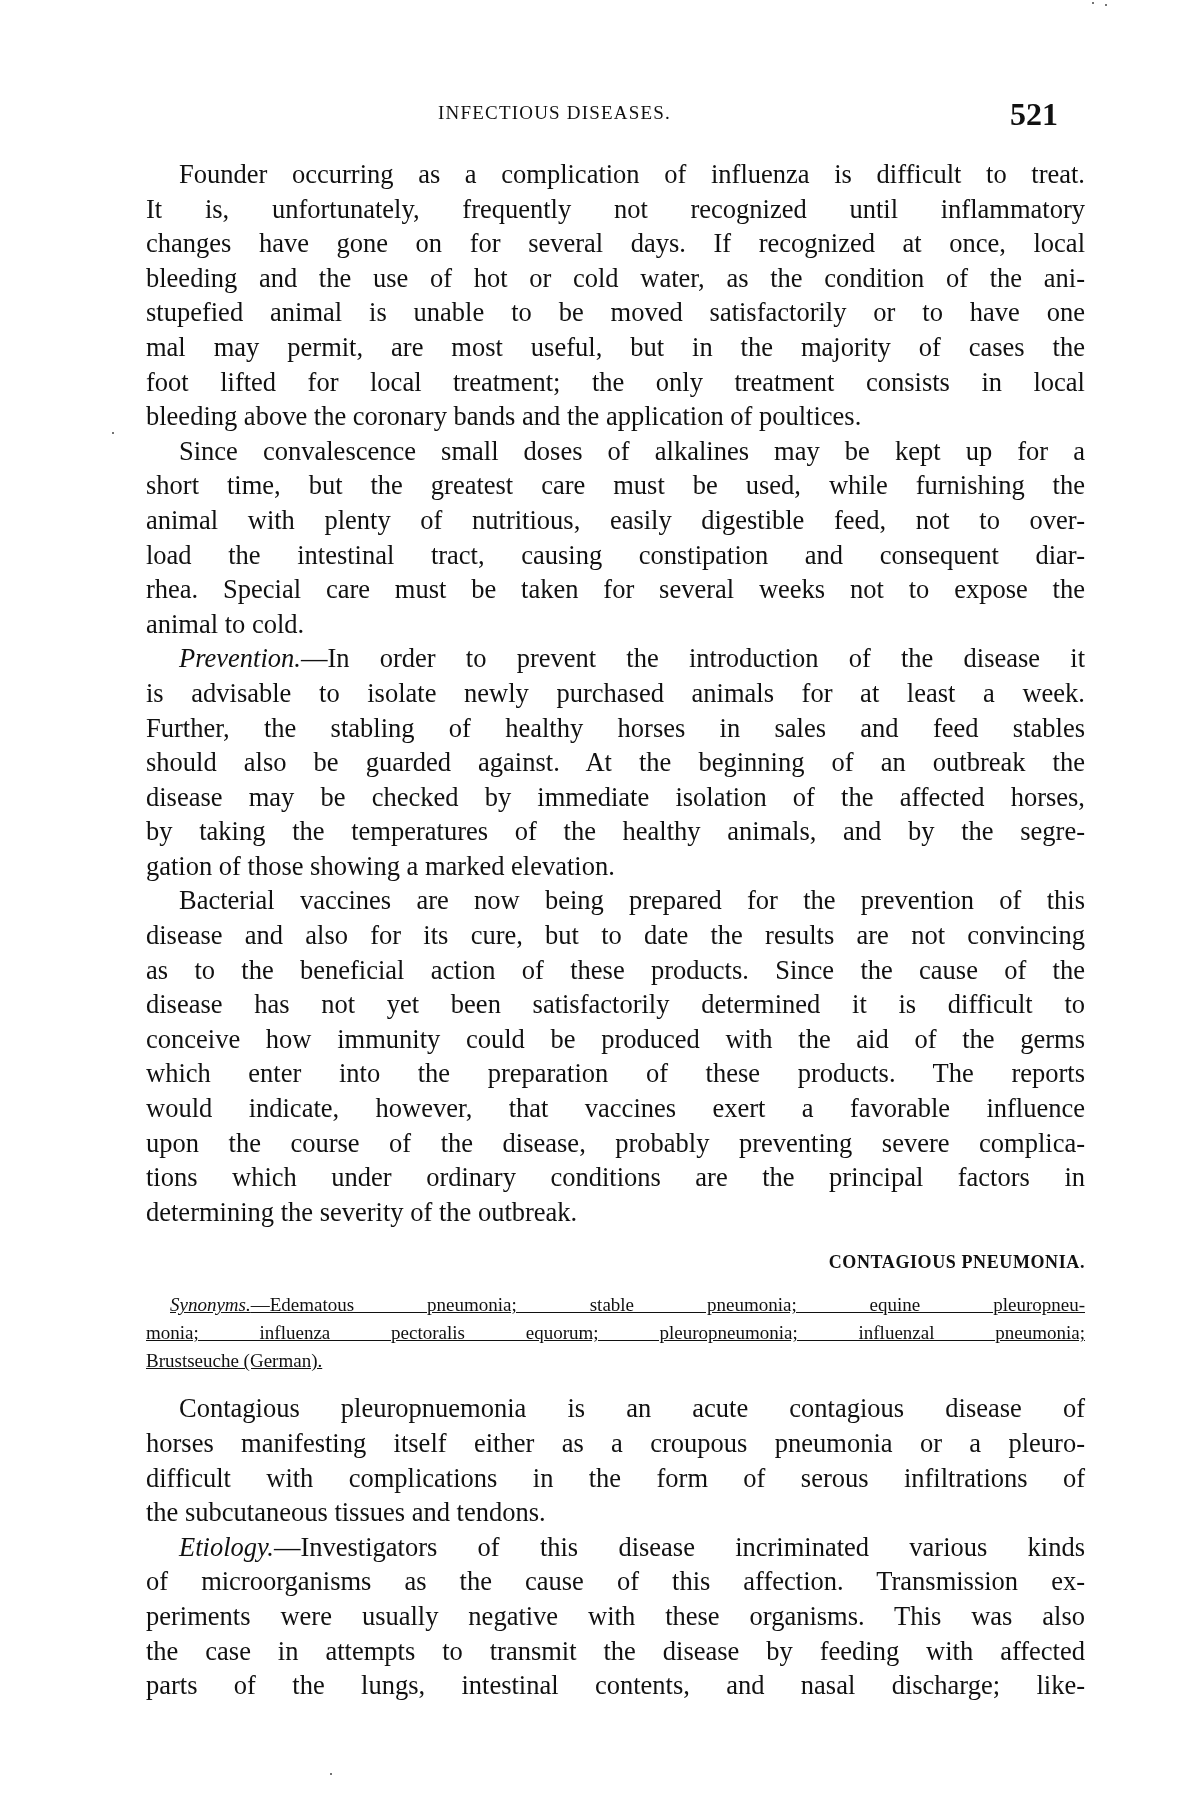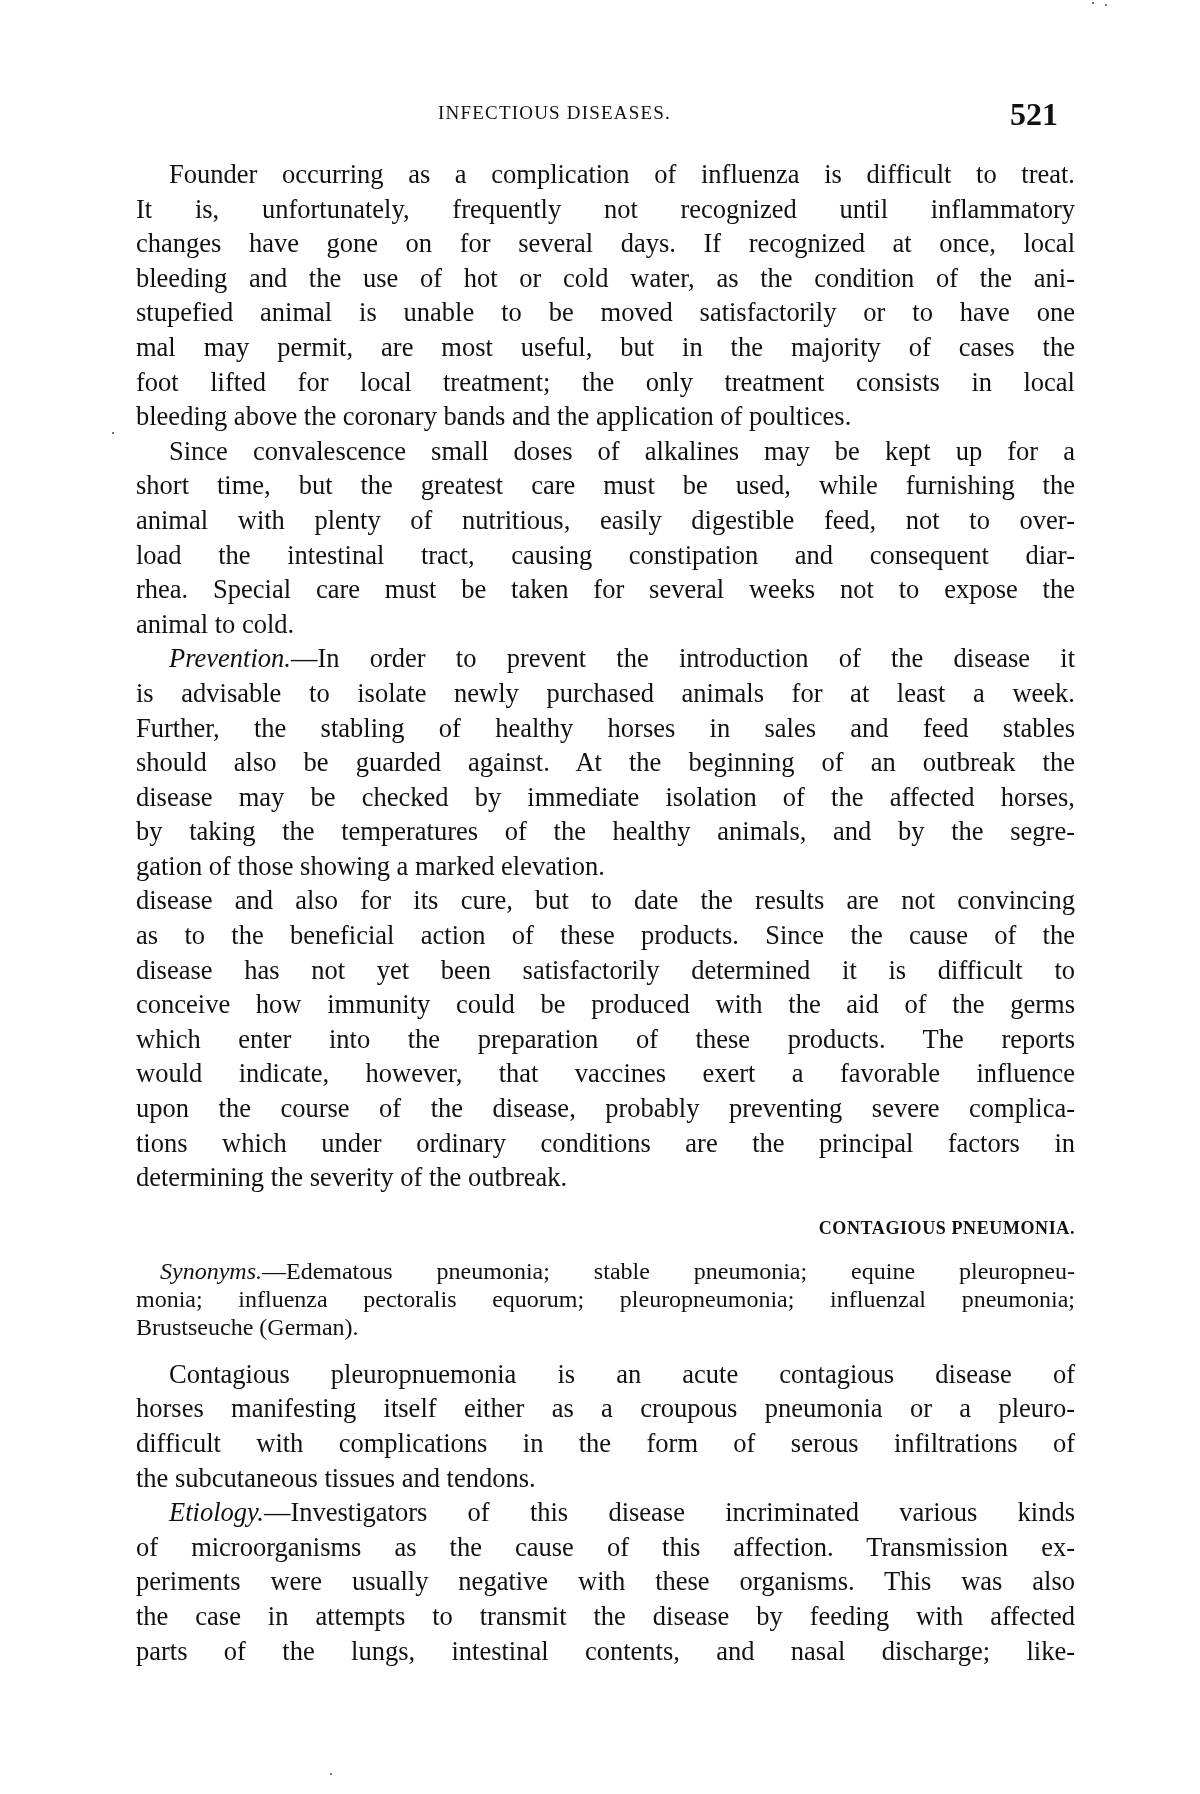--- a/index.html
+++ b/index.html
@@ -1,28 +1,28 @@
 <!DOCTYPE html>
 <html><head>
 <meta charset="utf-8">
 <style>
   html, body { margin: 0; padding: 0; background: #ffffff; }
   body { width: 1200px; height: 1794px; position: relative; overflow: hidden;
          font-family: "Liberation Serif", "DejaVu Serif", serif; color: #111; }
   .header { position: absolute; top: 96px; left: 0; width: 988px; height: 40px; }
   .running-head { position: absolute; left: 438px; top: 6px; font-size: 19px; letter-spacing: 1.2px; }
   .page-number { position: absolute; left: 1010px; top: 0px; font-size: 32px; font-weight: bold; }
-  .body { position: absolute; left: 136px; top: 157px; width: 939px; }
+  .body { position: absolute; left: 146px; top: 157px; width: 939px; }
   .para { font-size: 26.5px; line-height: 34.6px; text-align: justify; margin: 0; }
   .para .ln { display: block; text-align: justify; text-align-last: justify; white-space: nowrap; height: 34.6px; }
   .para .ln.last { text-align-last: left; }
   .para .ln.first { text-indent: 33px; }
   .it { font-style: italic; }
   .heading { font-size: 18px; font-weight: bold; text-align: right; letter-spacing: 0.6px; margin: 23px 0 18px 0; }
-  .syn { font-size: 24px; line-height: 28px; margin: 0 0 16px 0; }
+  .syn { font-size: 19px; line-height: 28px; margin: 0 0 16px 0; text-decoration: underline; }
   .syn .ln { display:block; white-space: nowrap; text-align-last: justify; height: 28px; }
   .syn .ln.last { text-align-last: left; }
   .syn .ln.first { text-indent: 24px; }
   .speck { position: absolute; width: 2px; height: 2px; background: #444; border-radius: 1px; }
 </style>
 </head>
 <body>
 
 <div class="header">
   <span class="running-head">INFECTIOUS DISEASES.</span>
@@ -55,20 +55,21 @@
     <span class="ln first"><span class="it">Prevention.</span><span>—In order to prevent the introduction of the disease it</span></span>
     <span class="ln">is advisable to isolate newly purchased animals for at least a week.</span>
     <span class="ln">Further, the stabling of healthy horses in sales and feed stables</span>
     <span class="ln">should also be guarded against. At the beginning of an outbreak the</span>
     <span class="ln">disease may be checked by immediate isolation of the affected horses,</span>
     <span class="ln">by taking the temperatures of the healthy animals, and by the segre-</span>
     <span class="ln last">gation of those showing a marked elevation.</span>
   </p>
 
   <p class="para">
+    <span class="ln first">Bacterial vaccines are now being prepared for the prevention of this</span>
     <span class="ln">disease and also for its cure, but to date the results are not convincing</span>
     <span class="ln">as to the beneficial action of these products. Since the cause of the</span>
     <span class="ln">disease has not yet been satisfactorily determined it is difficult to</span>
     <span class="ln">conceive how immunity could be produced with the aid of the germs</span>
     <span class="ln">which enter into the preparation of these products. The reports</span>
     <span class="ln">would indicate, however, that vaccines exert a favorable influence</span>
     <span class="ln">upon the course of the disease, probably preventing severe complica-</span>
     <span class="ln">tions which under ordinary conditions are the principal factors in</span>
     <span class="ln last">determining the severity of the outbreak.</span>
   </p>

